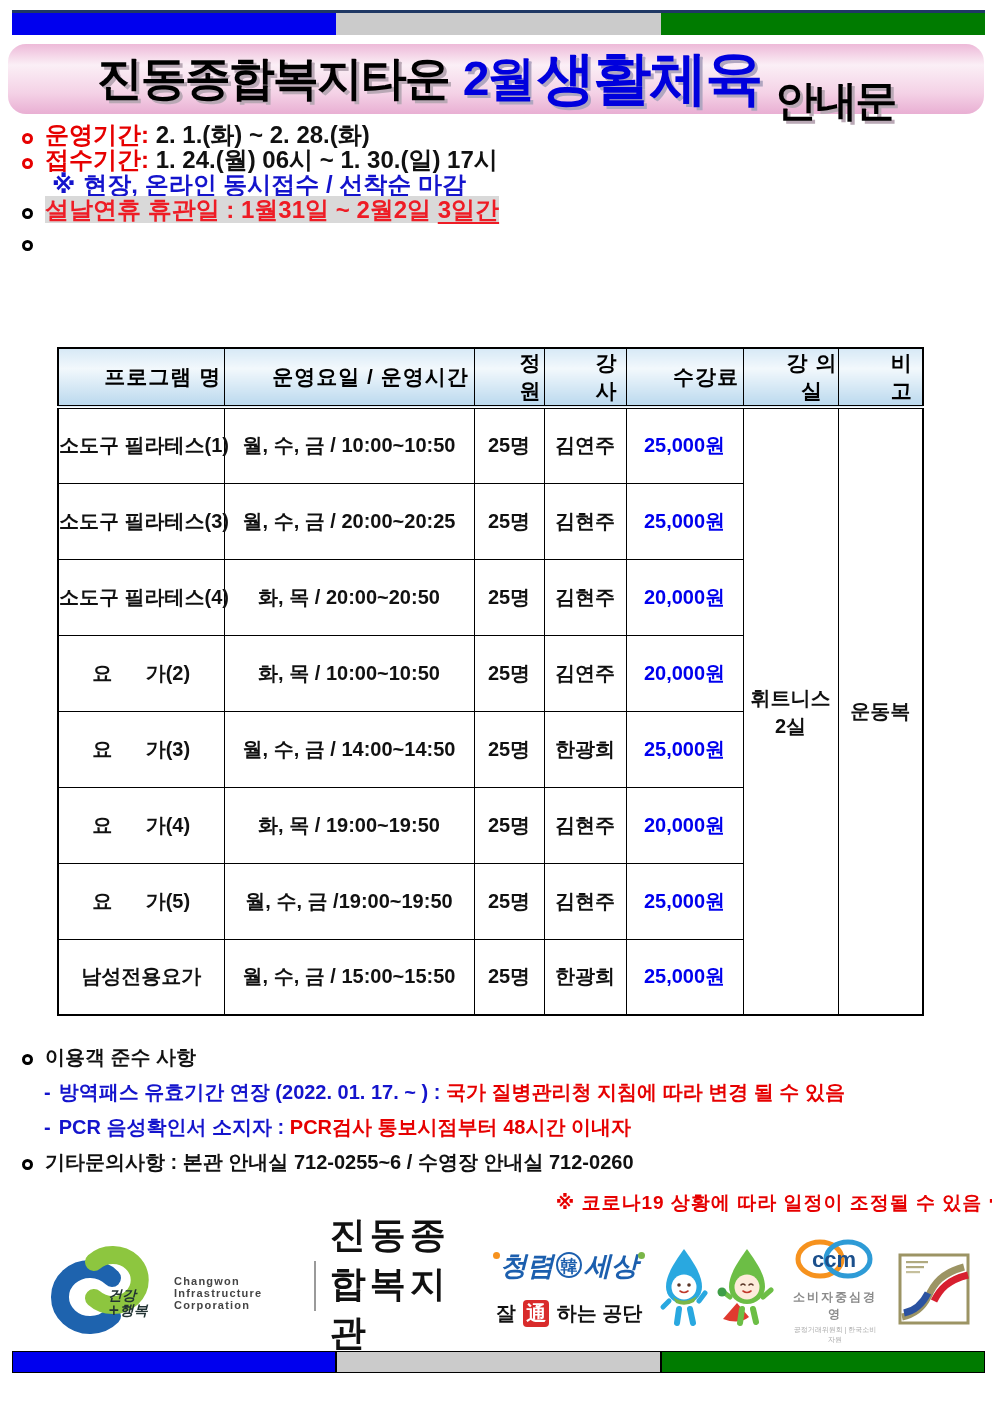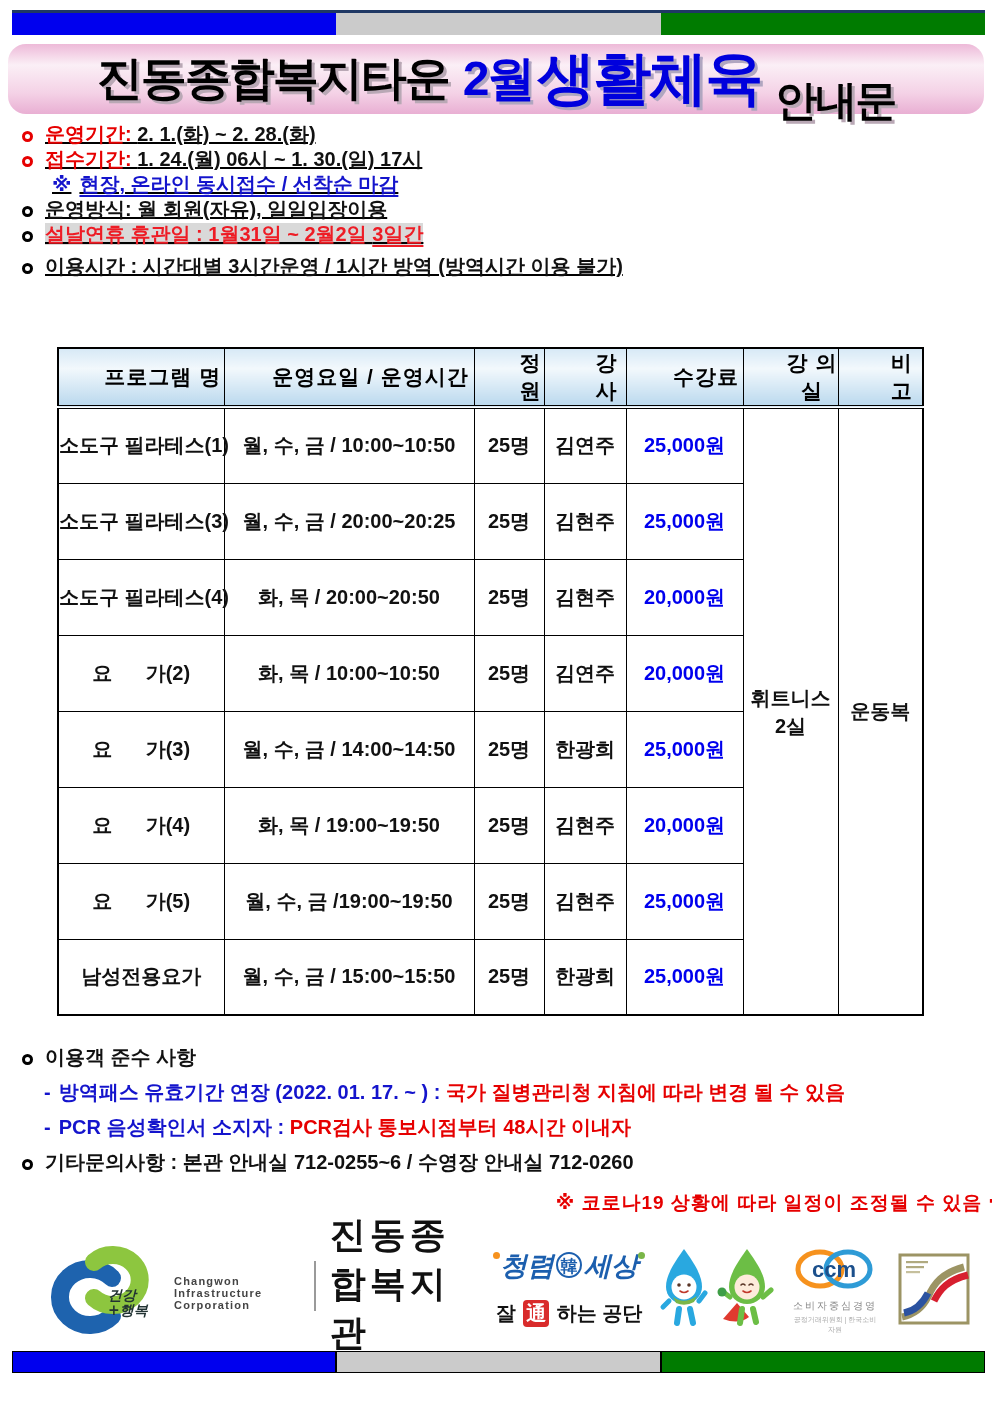--- a/index.html
+++ b/index.html
@@ -21,21 +21,21 @@
   .banner { position:absolute; left:8px; top:44px; width:976px; height:70px;
     border-radius:18px; background:linear-gradient(180deg,#EDB9D8 0%,#FBEFF6 30%,#F4D2E6 70%,#E9AFD3 100%);
     display:flex; align-items:center; justify-content:center; white-space:nowrap; }
   .banner span { font-weight:900; letter-spacing:-2px; }
   .t-black1 { font-size:46px; color:#000; text-shadow:3px 3px 0 #b9a8b5; }
   .t-blue1  { font-size:48px; color:#0000DD; margin-left:14px; text-shadow:3px 3px 0 #b0a6c0; }
   .t-blue2  { font-size:58px; color:#0000DD; margin-left:4px; text-shadow:3px 3px 0 #b0a6c0; }
   .t-black2 { font-size:42px; color:#000; margin-left:14px; text-shadow:3px 3px 0 #b9a8b5;margin-top:43px; }
 
   
-  .info { position:absolute; left:22px; top:122px; width:950px; font-size:20px; font-weight:bold;text-decoration:underline; }
+  .info { position:absolute; left:22px; top:122px; width:950px; font-size:24px; font-weight:bold; }
   .info-line { height:25px; line-height:25px; white-space:nowrap; }
   .info-line.last { margin-top:7px; }
   .ring { display:inline-block; width:11px; height:11px; border-radius:50%; border:3.5px solid #000;
           margin-right:12px; vertical-align:-1px; }
   .mark-star { color:#1414CC; margin:0 8px 0 30px; }
   .seg.red { color:#E60000; }
   .seg.black { color:#111; }
   .seg.blue { color:#1414CC; }
   .seg.blue-underline { color:#1414CC; text-decoration:underline; text-underline-offset:4px; }
   .seg.red-underline { color:#E60000; text-decoration:underline; text-underline-offset:4px; }
@@ -86,21 +86,21 @@
   .han-circle { display:inline-block; width:26px; height:26px; line-height:26px; font-size:17px;
     border:2.5px solid #1C5FAE; border-radius:50%; color:#1C5FAE; font-style:normal;
     text-align:center; vertical-align:3px; margin:0 2px; position:relative; }
   .dot { display:inline-block; width:7px; height:7px; border-radius:50%; vertical-align:16px; }
   .dot.o { background:#F6921E; } .dot.g { background:#7AB648; }
   .slogan-line2 { font-size:20px; font-weight:900; color:#111; margin-top:16px; white-space:nowrap; }
   .tong { display:inline-block; background:#D92B2B; color:#fff; border-radius:4px;
     padding:0 3px; margin:0 2px; }
   .mascots { margin-left:14px; align-self:center; }
   .ccm-block { margin-left:18px; text-align:center; align-self:center; }
-  .ccm-sub { font-size:10px; color:#8a8a8a; letter-spacing:2px; margin-top:2px; font-weight:normal; }
+  .ccm-sub { font-size:12px; color:#8a8a8a; letter-spacing:2px; margin-top:2px; font-weight:bold; }
   .ccm-sub2 { font-size:7px; color:#aaa; margin-top:2px; }
   .quality { margin-left:20px; align-self:center; }
 </style>
 </head>
 <body>
 
 <div class="page">
 
   <div class="topline"></div>
   <div class="bar top">
@@ -113,23 +113,22 @@
     <span class="t-black1">진동종합복지타운</span>
     <span class="t-blue1">2월</span>
     <span class="t-blue2">생활체육</span>
     <span class="t-black2">안내문</span>
   </div>
 
   <div class="info">
       <div class="info-line"><span class="ring" style="border-color: rgb(230, 0, 0);"></span><span class="seg red">운영기간: </span><span class="seg black">2. 1.(화) ~ 2. 28.(화)</span></div>
       <div class="info-line"><span class="ring" style="border-color: rgb(230, 0, 0);"></span><span class="seg red">접수기간: </span><span class="seg black">1. 24.(월) 06시 ~ 1. 30.(일) 17시</span></div>
       <div class="info-line"><span class="mark-star">※</span><span class="seg blue-underline">현장, 온라인 동시접수 / 선착순 마감</span></div>
-      <div class="info-line"><span class="ring" style="border-color: rgb(0, 0, 0);"></span><span class="seg black">운영방식: 월 회원(자유), 일일입장이용</span></div>
       <div class="info-line"><span class="ring" style="border-color: rgb(0, 0, 0);"></span><span class="seg red-highlight">설날연휴 휴관일 : 1월31일 ~ 2월2일 </span><span class="seg red-highlight-underline">3일간</span></div>
-      <div class="info-line last"><span class="ring" style="border-color: rgb(0, 0, 0);"></span><span class="seg black">이용시간 : 시간대별 3시간운영 / 1시간 방역 (방역시간 이용 불가)</span></div>
+      <div class="info-line last"><span class="ring" style="border-color: rgb(0, 0, 0);"></span></div>
     </div>
 
   <div class="tablewrap">
     <table>
       <colgroup>
         <col class="c1">
           <col class="c2">
           <col class="c3">
           <col class="c4">
         <col class="c5">

